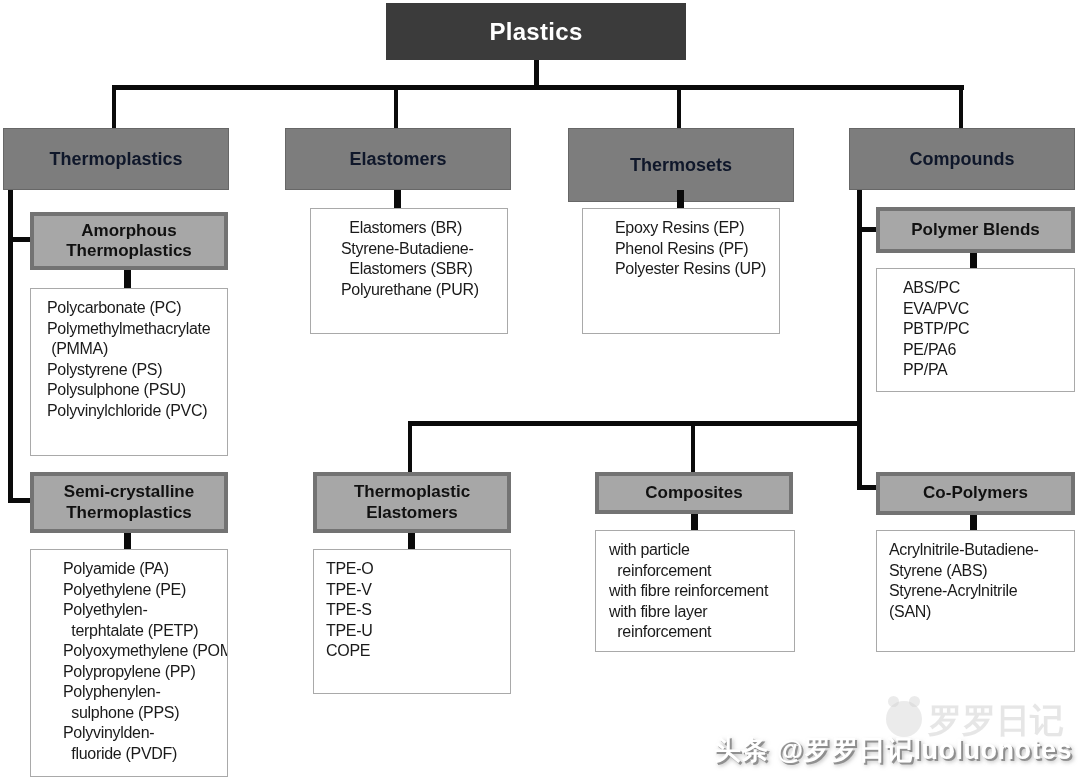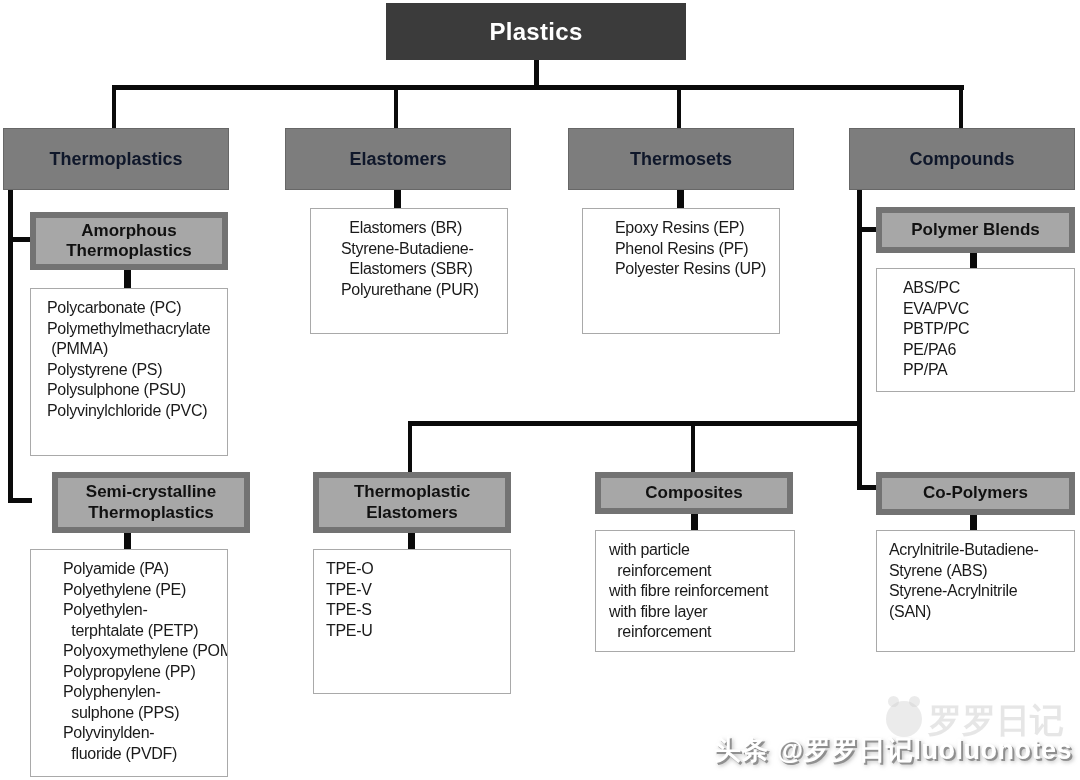--- a/index.html
+++ b/index.html
@@ -14,21 +14,21 @@
     position:absolute;background:#3b3b3b;color:#ffffff;
     display:flex;align-items:center;justify-content:center;
     font-weight:bold;font-size:24px;letter-spacing:.3px;
   }
   .mainheader{
     position:absolute;background:#7d7d7d;border:1px solid #676767;color:#0f172a;
     display:flex;align-items:center;justify-content:center;text-align:center;
     font-weight:bold;font-size:18px;line-height:1.15;box-sizing:border-box;
   }
   .subheader{
-    position:absolute;background:#a7a7a7;border:6px solid #737373;color:#111111;
+    position:absolute;background:#a7a7a7;border:4px solid #737373;color:#111111;
     display:flex;align-items:center;justify-content:center;text-align:center;
     font-weight:bold;font-size:17px;line-height:1.18;box-sizing:border-box;padding:2px 6px;
   }
   .listbox{
     position:absolute;background:#ffffff;border:1px solid #a9a9a9;box-sizing:border-box;
     color:#1a1a1a;font-size:16px;line-height:20.5px;letter-spacing:-0.3px;
     padding-top:9px;overflow:hidden;
   }
   .listbox .list-line{white-space:pre;}
   
@@ -67,21 +67,21 @@
   <div class="vline" style="left:394px;top:85px;width:4px;height:43px;"></div>
   <div class="vline" style="left:677px;top:85px;width:4px;height:43px;"></div>
   <div class="vline" style="left:959px;top:85px;width:4px;height:43px;"></div>
 
   <div class="mainheader" style="left:3px;top:128px;width:226px;height:62px;">
     <span>Thermoplastics</span>
   </div>
   <div class="mainheader" style="left:285px;top:128px;width:226px;height:62px;">
     <span>Elastomers</span>
   </div>
-  <div class="mainheader" style="left:568px;top:128px;width:226px;height:62px;">
+  <div class="mainheader" style="left:568px;top:128px;width:226px;height:74px;">
     <span>Thermosets</span>
   </div>
   <div class="mainheader" style="left:849px;top:128px;width:226px;height:62px;">
     <span>Compounds</span>
   </div>
 
   <div class="vline" style="left:8px;top:190px;width:5px;height:313px;"></div>
   <div class="hline" style="left:8px;top:237px;width:24px;height:5px;"></div>
   <div class="hline" style="left:8px;top:498px;width:24px;height:5px;"></div>
 
@@ -91,21 +91,21 @@
   <div class="vline" style="left:124px;top:270px;width:7px;height:18px;"></div>
   <div class="listbox" style="left:30px;top:288px;width:198px;height:168px;padding-left:16px;">
       <div class="list-line">Polycarbonate (PC)</div>
       <div class="list-line">Polymethylmethacrylate</div>
       <div class="list-line"> (PMMA)</div>
       <div class="list-line">Polystyrene (PS)</div>
       <div class="list-line">Polysulphone (PSU)</div>
       <div class="list-line">Polyvinylchloride (PVC)</div>
     </div>
 
-  <div class="subheader" style="left:30px;top:472px;width:198px;height:61px;margin-left:22px;">
+  <div class="subheader" style="left:30px;top:472px;width:198px;height:61px;">
     <span>Semi-crystalline Thermoplastics</span>
   </div>
   <div class="vline" style="left:124px;top:533px;width:7px;height:16px;"></div>
   <div class="listbox" style="left:30px;top:549px;width:198px;height:228px;padding-left:32px;">
       <div class="list-line">Polyamide (PA)</div>
       <div class="list-line">Polyethylene (PE)</div>
       <div class="list-line">Polyethylen-</div>
       <div class="list-line">  terphtalate (PETP)</div>
       <div class="list-line">Polyoxymethylene (POM)</div>
       <div class="list-line">Polypropylene (PP)</div>
@@ -152,20 +152,21 @@
 
   <div class="subheader" style="left:313px;top:472px;width:198px;height:61px;">
     <span>Thermoplastic Elastomers</span>
   </div>
   <div class="vline" style="left:408px;top:533px;width:7px;height:16px;"></div>
   <div class="listbox" style="left:313px;top:549px;width:198px;height:145px;padding-left:12px;">
       <div class="list-line">TPE-O</div>
       <div class="list-line">TPE-V</div>
       <div class="list-line">TPE-S</div>
       <div class="list-line">TPE-U</div>
+      <div class="list-line">COPE</div>
     </div>
 
   <div class="subheader" style="left:595px;top:472px;width:198px;height:42px;">
     <span>Composites</span>
   </div>
   <div class="vline" style="left:691px;top:514px;width:7px;height:16px;"></div>
   <div class="listbox" style="left:595px;top:530px;width:200px;height:122px;padding-left:13px;">
       <div class="list-line">with particle</div>
       <div class="list-line">  reinforcement</div>
       <div class="list-line">with fibre reinforcement</div>

